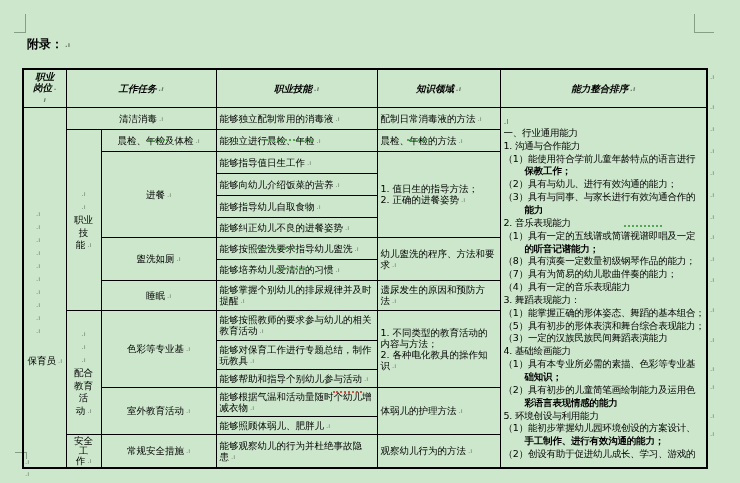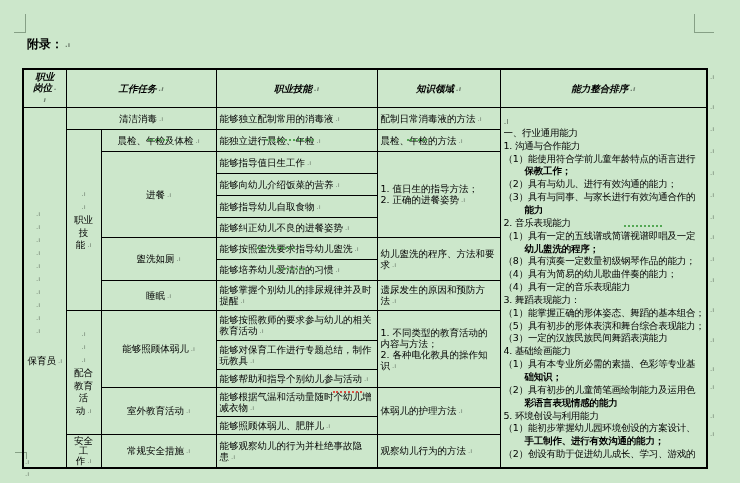--- a/index.html
+++ b/index.html
@@ -108,23 +108,23 @@
               <div class="abl pm">.ı</div>
               <div class="abl">一、行业通用能力</div>
               <div class="abl">1. 沟通与合作能力</div>
               <div class="abl">（1）能使用符合学前儿童年龄特点的语言进行</div>
               <div class="abl cont">保教工作；</div>
               <div class="abl">（2）具有与幼儿、进行有效沟通的能力；</div>
               <div class="abl">（3）具有与同事、与家长进行有效沟通合作的</div>
               <div class="abl cont">能力</div>
               <div class="abl">2. 音乐表现能力</div>
               <div class="abl">（1）具有一定的五线谱或简谱视谱即唱及一定</div>
-              <div class="abl cont">幼儿盥洗的程序；</div>
+              <div class="abl cont">的听音记谱能力；</div>
               <div class="abl">（8）具有演奏一定数量初级钢琴作品的能力；</div>
-              <div class="abl">（4）具有为简易的幼儿歌曲伴奏的能力；</div>
+              <div class="abl">（7）具有为简易的幼儿歌曲伴奏的能力；</div>
               <div class="abl">（4）具有一定的音乐表现能力</div>
               <div class="abl">3. 舞蹈表现能力：</div>
               <div class="abl">（1）能掌握正确的形体姿态、舞蹈的基本组合；</div>
               <div class="abl">（5）具有初步的形体表演和舞台综合表现能力；</div>
               <div class="abl">（3）一定的汉族民族民间舞蹈表演能力</div>
               <div class="abl">4. 基础绘画能力</div>
               <div class="abl">（1）具有本专业所必需的素描、色彩等专业基</div>
               <div class="abl cont">础知识；</div>
               <div class="abl">（2）具有初步的儿童简笔画绘制能力及运用色</div>
               <div class="abl cont">彩语言表现情感的能力</div>
@@ -182,21 +182,21 @@
 
     <tr class="r30">
       <td class="grp" rowspan="5">
         <div class="pmlist-c">
               <div class="pm">.ı</div>
               <div class="pm">.ı</div>
               <div class="pm">.ı</div>
             </div>
         <div class="glabel wm">配合教育活动</div>
       </td>
-      <td class="c-task wm" rowspan="3">能够照顾体弱儿</td>
+      <td class="c-task wm" rowspan="3">色彩等专业基</td>
       <td class="c-skill wm">能够按照教师的要求参与幼儿的相关教育活动</td>
       <td class="c-know wm" rowspan="3">1. 不同类型的教育活动的内容与方法；
 2. 各种电化教具的操作知识</td>
     </tr>
     <tr class="r29">
       <td class="c-skill wm">能够对保育工作进行专题总结，制作玩教具</td>
     </tr>
     <tr class="r18">
       <td class="c-skill wm">能够帮助和指导个别幼儿参与活动</td>
     </tr>

